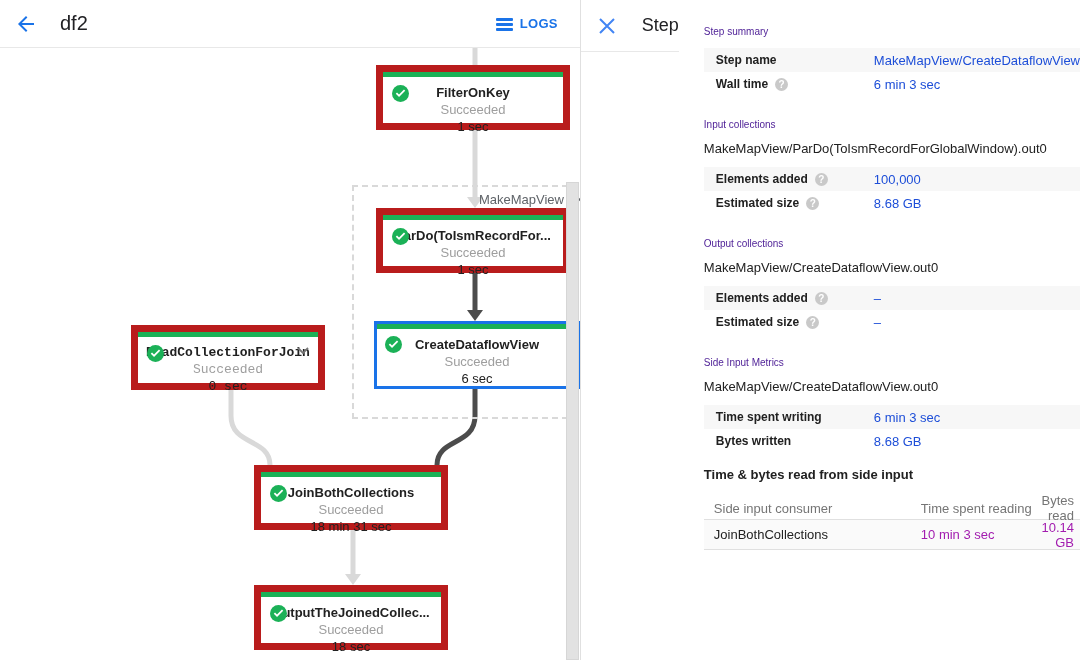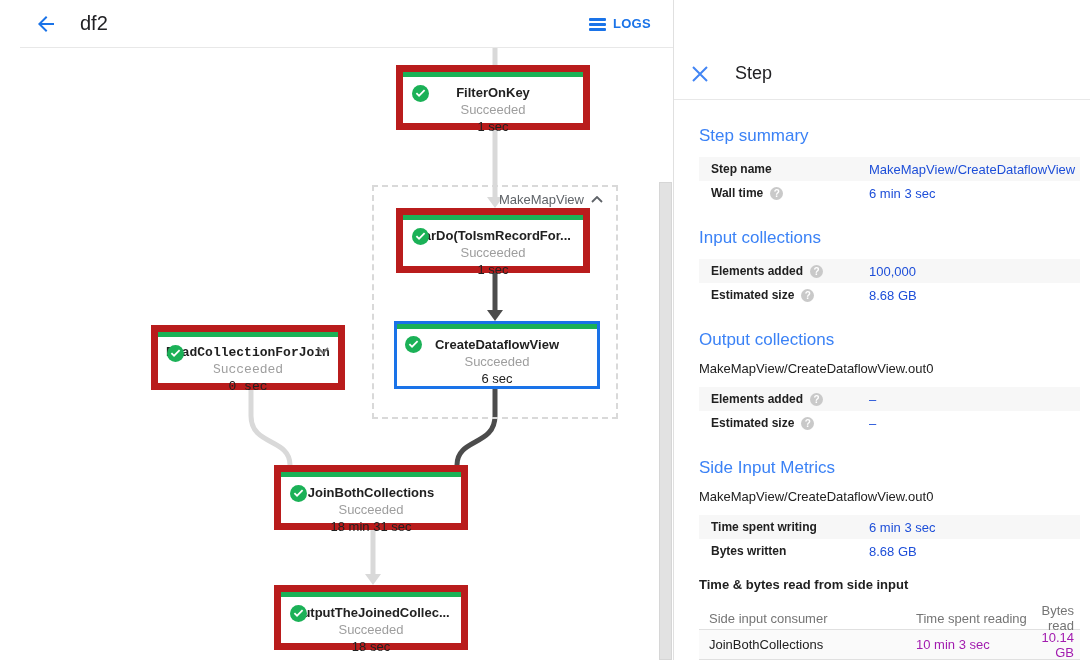--- a/index.html
+++ b/index.html
@@ -1,18 +1,18 @@
 <!DOCTYPE html>
 <html><head>
 <meta charset="utf-8">
 <style>
   * { box-sizing: border-box; margin: 0; padding: 0; }
   html,body { width:1090px; height:660px; background:#fff; overflow:hidden;
     font-family:"Liberation Sans", sans-serif; color:#212121; }
-  .app { display:flex; width:1090px; height:660px;padding-left:20px; }
+  .app { display:flex; width:1090px; height:660px; }
 
   
   .left { width:654px; border-right:1px solid #e0e0e0; display:flex; flex-direction:column; }
   .left-header { height:48px; flex:0 0 48px; border-bottom:1px solid #e8e8e8;
     display:flex; align-items:center; padding:0 22px 0 14px; }
   .back-btn { width:24px; height:24px; cursor:pointer; }
   .job-title { font-size:20px; color:#212124; margin-left:22px; }
   .spacer { flex:1; }
   .logs-btn { display:flex; align-items:flex-end; gap:7px; color:#1a73e8; cursor:pointer; }
   .logs-icon { width:17px; height:13px; display:inline-flex; flex-direction:column; justify-content:space-between; }
@@ -36,28 +36,28 @@
 
   .group-box { position:absolute; left:352px; top:137px; width:246px; height:234px;
     border:2px dashed #d9d9d9; }
   .group-label { position:absolute; top:5px; right:13px; display:flex; align-items:center; gap:7px;
     color:#5f6368; font-size:13px; cursor:pointer; }
 
   .vscrollbar { position:absolute; right:1px; top:134px; width:13px; height:478px;
     background:#e2e2e2; border:1px solid #d6d6d6; cursor:pointer; }
 
   
-  .right { flex:1; display:flex; flex-direction:column;justify-content:flex-end; }
+  .right { flex:1; display:flex; flex-direction:row; }
   .right-header { height:52px; flex:0 0 52px; border-bottom:1px solid #e8e8e8;
     display:flex; align-items:center; padding-left:18px; }
   .close-btn { width:16px; height:16px; margin-right:27px; cursor:pointer; }
   .panel-title { font-size:18px; color:#212124; }
 
   .panel-body { padding:26px 10px 0 25px; }
-  .section-h { font-size:17px; font-weight:400; color:#3b82f6; margin-bottom:11px; }
+  .section-h { font-size:10px; font-weight:400; color:#4c1d95; margin-bottom:11px; }
   .mt { margin-top:23px; }
   .collection-name { font-size:13px; color:#212121; margin-bottom:11px; }
   .kv-row { display:flex; align-items:center; height:24px; padding-left:12px; }
   .kv-row.odd { background:#f7f7f7; }
   .kv-label { width:158px; font-size:12px; font-weight:bold; color:#212121;
     display:flex; align-items:center; gap:7px; }
   .kv-value { font-size:13px; color:#1d4ed8; }
   .help-icon { width:13px; height:13px; border-radius:50%; background:#c9c9c9; color:#fff;
     font-size:10px; font-weight:bold; line-height:13px; text-align:center; cursor:pointer; }
   .help-icon::after { content:"?"; }
@@ -211,20 +211,21 @@
       </div>
       <div class="kv-row">
         <span class="kv-label">
           <span>Wall time</span>
           <span class="help-icon"></span>
         </span>
         <span class="kv-value">6 min 3 sec</span>
       </div>
 
       <div class="section-h mt">Input collections</div>
+      <div class="collection-name">MakeMapView/ParDo(ToIsmRecordForGlobalWindow).out0</div>
       <div class="kv-row odd">
         <span class="kv-label">
           <span>Elements added</span>
           <span class="help-icon"></span>
         </span>
         <span class="kv-value">100,000</span>
       </div>
       <div class="kv-row">
         <span class="kv-label">
           <span>Estimated size</span>

